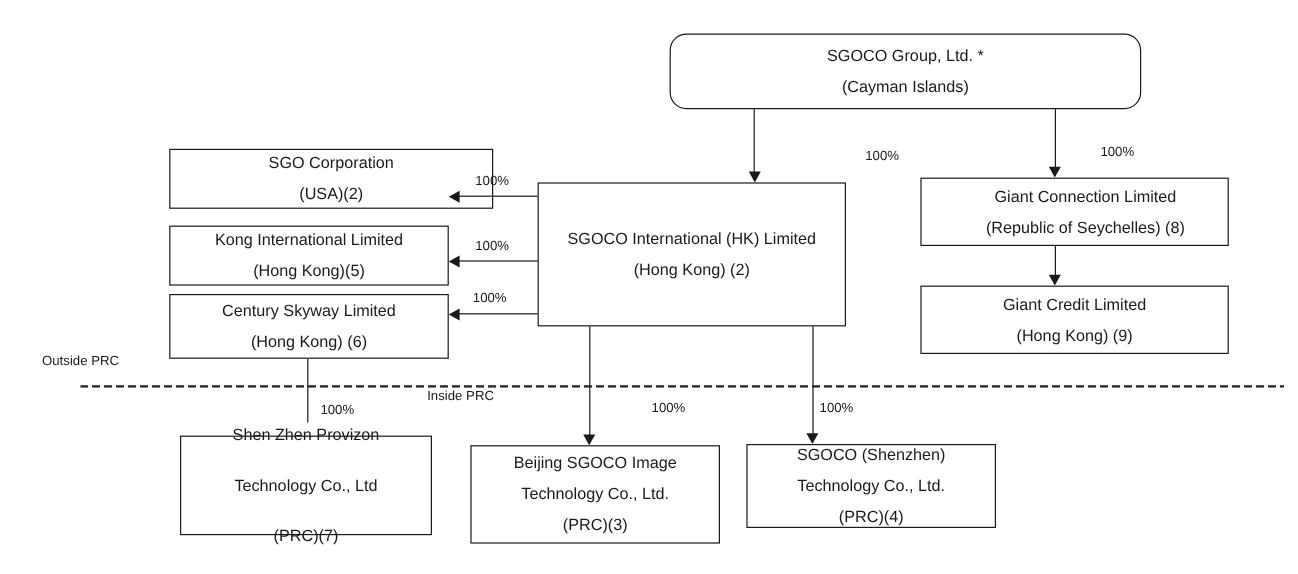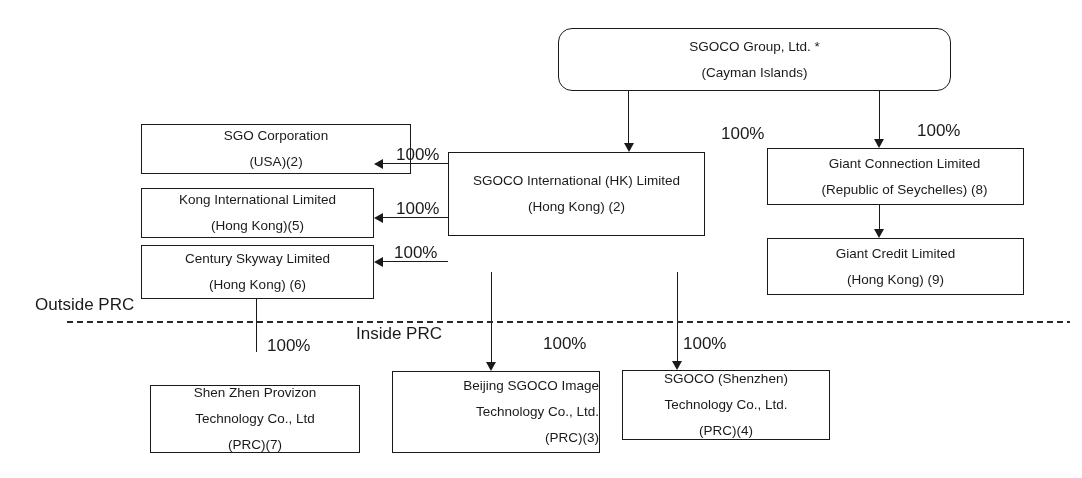--- a/index.html
+++ b/index.html
@@ -58,36 +58,36 @@
   .dashline {
     position: absolute;
     left: 67px;
     top: 321px;
     width: 1003px;
     height: 1.5px;
     background: repeating-linear-gradient(90deg, #2a2a2a 0 6px, transparent 6px 10px);
   }
   .pct, .region-lbl {
     position: absolute;
-    font-size: 17px;
+    font-size: 11px;
     color: #1a1a1a;
     white-space: nowrap;
   }
 </style>
 </head>
 <body>
 
 <div id="canvas">
 
   <div class="node" style="left:558px; top:28px; width:393px; height:63px;border-radius:14px;">
     <div class="nline">SGOCO Group, Ltd. *</div>
     <div class="nline">(Cayman Islands)</div>
   </div>
 
-  <div class="node" style="left:448px; top:152px; width:257px; height:84px;">
+  <div class="node" style="left:448px; top:152px; width:257px; height:120px;">
     <div class="nline">SGOCO International (HK) Limited</div>
     <div class="nline">(Hong Kong) (2)</div>
   </div>
 
   <div class="node" style="left:141px; top:124px; width:270px; height:50px;">
     <div class="nline">SGO Corporation</div>
     <div class="nline">(USA)(2)</div>
   </div>
 
   <div class="node" style="left:141px; top:188px; width:233px; height:50px;">
@@ -103,27 +103,27 @@
   <div class="node" style="left:767px; top:148px; width:257px; height:57px;padding-left:18px;">
     <div class="nline">Giant Connection Limited</div>
     <div class="nline">(Republic of Seychelles) (8)</div>
   </div>
 
   <div class="node" style="left:767px; top:238px; width:257px; height:57px;">
     <div class="nline">Giant Credit Limited</div>
     <div class="nline">(Hong Kong) (9)</div>
   </div>
 
-  <div class="node" style="left:150px; top:385px; width:210px; height:68px;">
+  <div class="node" style="left:150px; top:363px; width:210px; height:83px;gap:16px;">
     <div class="nline">Shen Zhen Provizon</div>
     <div class="nline">Technology Co., Ltd</div>
     <div class="nline">(PRC)(7)</div>
   </div>
 
-  <div class="node" style="left:392px; top:371px; width:208px; height:82px;align-items:flex-end;">
+  <div class="node" style="left:392px; top:371px; width:208px; height:82px;">
     <div class="nline">Beijing SGOCO Image</div>
     <div class="nline">Technology Co., Ltd.</div>
     <div class="nline">(PRC)(3)</div>
   </div>
 
   <div class="node" style="left:622px; top:370px; width:208px; height:70px;">
     <div class="nline">SGOCO (Shenzhen)</div>
     <div class="nline">Technology Co., Ltd.</div>
     <div class="nline">(PRC)(4)</div>
   </div>

